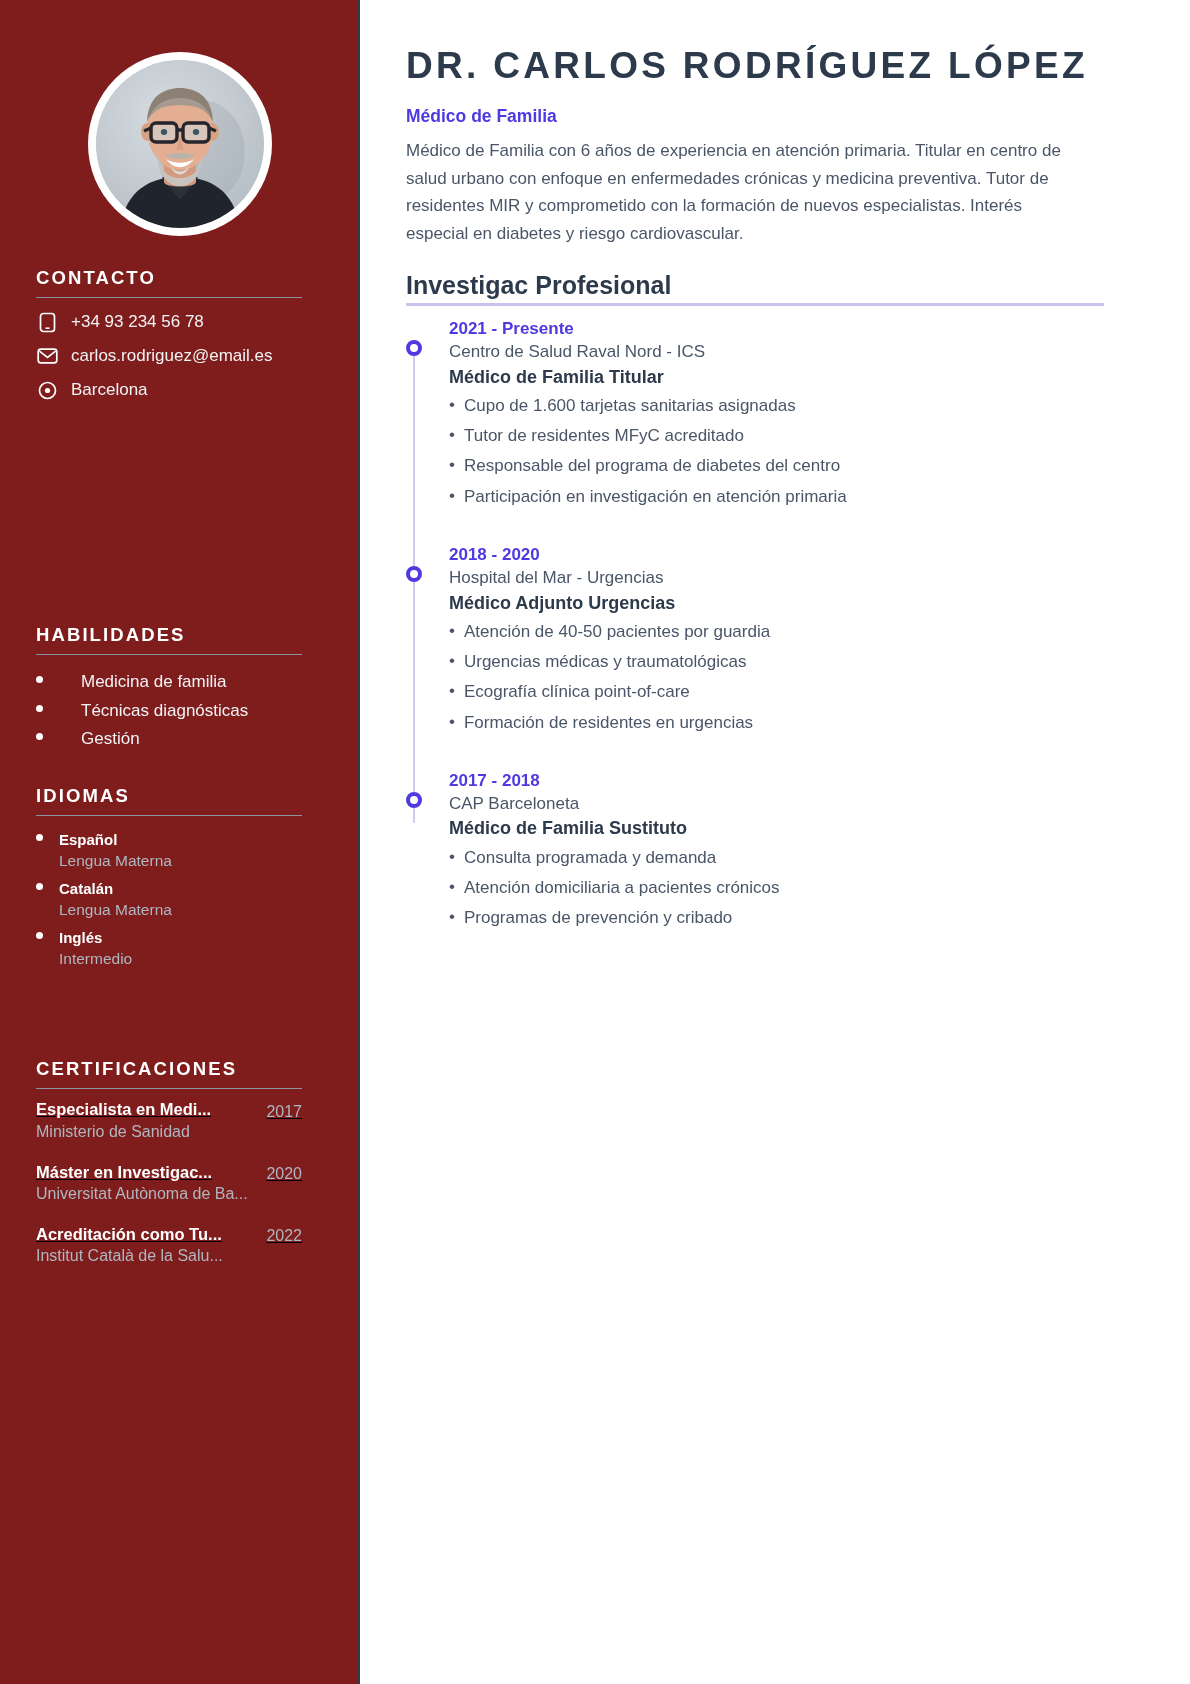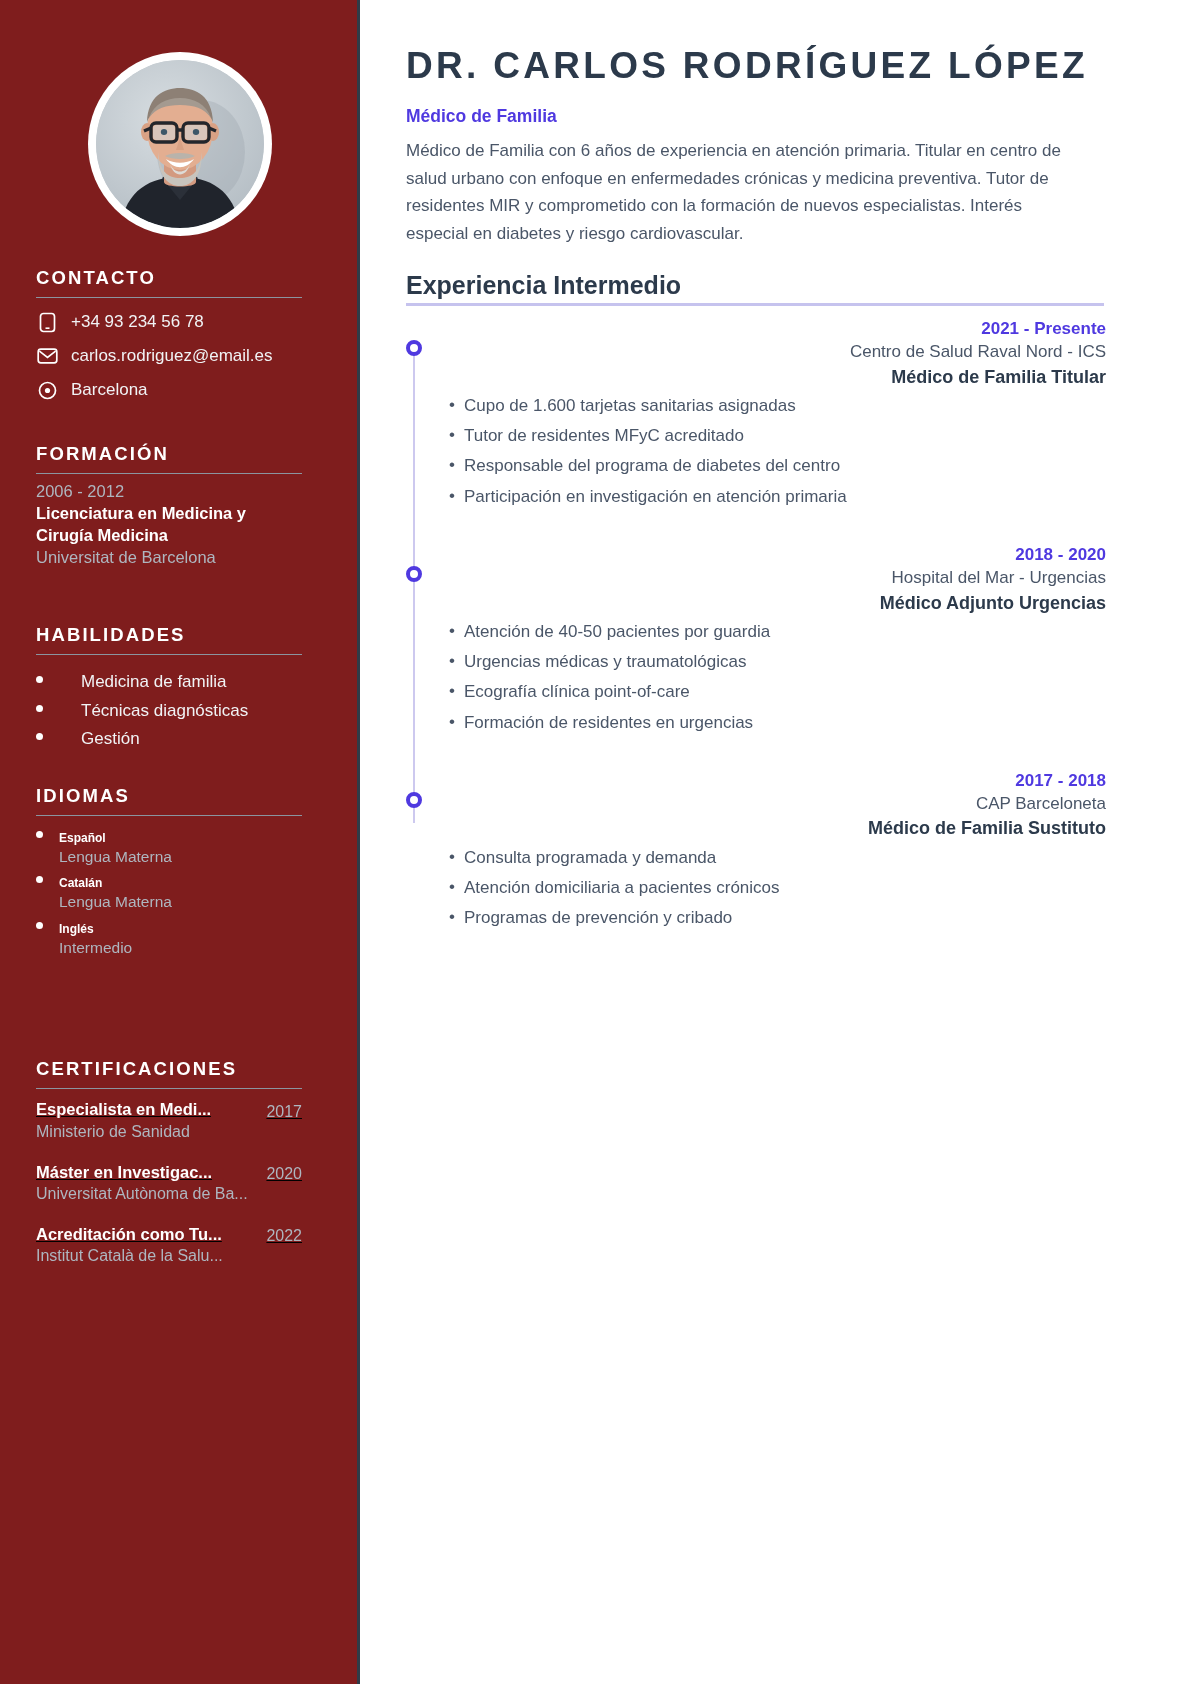--- a/index.html
+++ b/index.html
@@ -144,21 +144,21 @@
     color: #f1f3f5;
     line-height: 1.25;
   }
 
   .lang-item { margin-bottom: 9px; }
   .lang-top {
     display: flex;
     align-items: baseline;
   }
   .lang-name {
-    font-size: 12px;
+    font-size: 15px;
     font-weight: bold;
     color: #ffffff;
     line-height: 1.25;
   }
   .lang-level {
     font-size: 15.5px;
     color: #aeb6bf;
     margin-left: 23px;
     line-height: 1.3;
     margin-top: 1px;
@@ -262,21 +262,20 @@
     left: 7px;
     top: 30px;
     width: 2px;
     height: 475px;
     background: #cdc9ef;
   }
   .tl-item {
     position: relative;
     padding-left: 43px;
     margin-bottom: 32px;
-    text-align: right;
   }
   .tl-marker {
     position: absolute;
     left: 0;
     top: 22px;
     width: 16px;
     height: 16px;
     border-radius: 50%;
     border: 4px solid #4f39e0;
     background: #ffffff;
@@ -409,29 +408,20 @@
         <span class="contact-ico">
           <svg width="19" height="19" viewBox="0 0 19 19" fill="none" stroke="#ffffff" stroke-width="1.7">
             <circle cx="9.5" cy="9.5" r="8"></circle>
             <circle cx="9.5" cy="9.5" r="2.6" fill="#ffffff" stroke="none"></circle>
           </svg>
         </span>
         <span class="contact-text">Barcelona</span>
       </div>
     </div>
 
-    <div class="sb-section" style="top:444px;">
-      <div class="sb-head">FORMACIÓN</div>
-      <div class="sb-rule" style="margin-bottom:6px;"></div>
-      <div>
-        <div class="edu-date">2006 - 2012</div>
-        <div class="edu-degree">Licenciatura en Medicina y Cirugía Medicina</div>
-        <div class="edu-school">Universitat de Barcelona</div>
-      </div>
-    </div>
 
     <div class="sb-section" style="top:625px;">
       <div class="sb-head">HABILIDADES</div>
       <div class="sb-rule" style="margin-bottom:16px;"></div>
       <div class="skill-row">
         <span class="dot"></span>
         <span class="skill-text">Medicina de familia</span>
       </div>
       <div class="skill-row">
         <span class="dot"></span>
@@ -502,21 +492,21 @@
     </div>
   </div>
   <div class="sidebar-edge"></div>
 
   <div class="main">
 
     <div class="name-title">DR. CARLOS RODRÍGUEZ LÓPEZ</div>
     <div class="job-subtitle">Médico de Familia</div>
     <div class="summary">Médico de Familia con 6 años de experiencia en atención primaria. Titular en centro de salud urbano con enfoque en enfermedades crónicas y medicina preventiva. Tutor de residentes MIR y comprometido con la formación de nuevos especialistas. Interés especial en diabetes y riesgo cardiovascular.</div>
 
-    <div class="section-title">Experiencia Intermedio</div>
+    <div class="section-title">Investigac Profesional</div>
     <div class="section-rule"></div>
 
     <div class="timeline">
       <div class="tl-line"></div>
 
       <div class="tl-item">
         <span class="tl-marker"></span>
         <div class="tl-date">2021 - Presente</div>
         <div class="tl-org">Centro de Salud Raval Nord - ICS</div>
         <div class="tl-role">Médico de Familia Titular</div>

